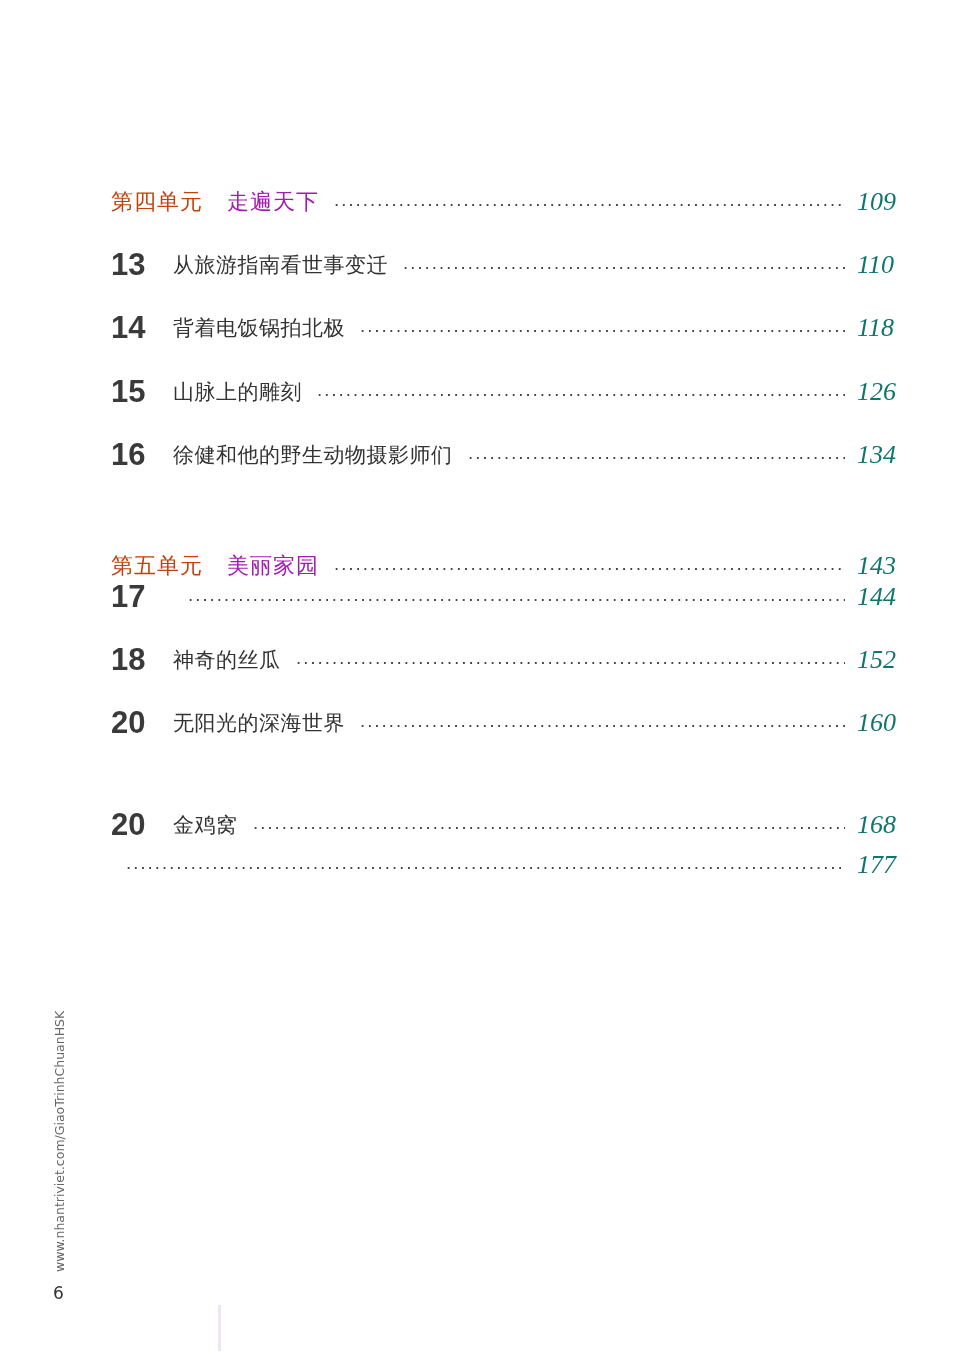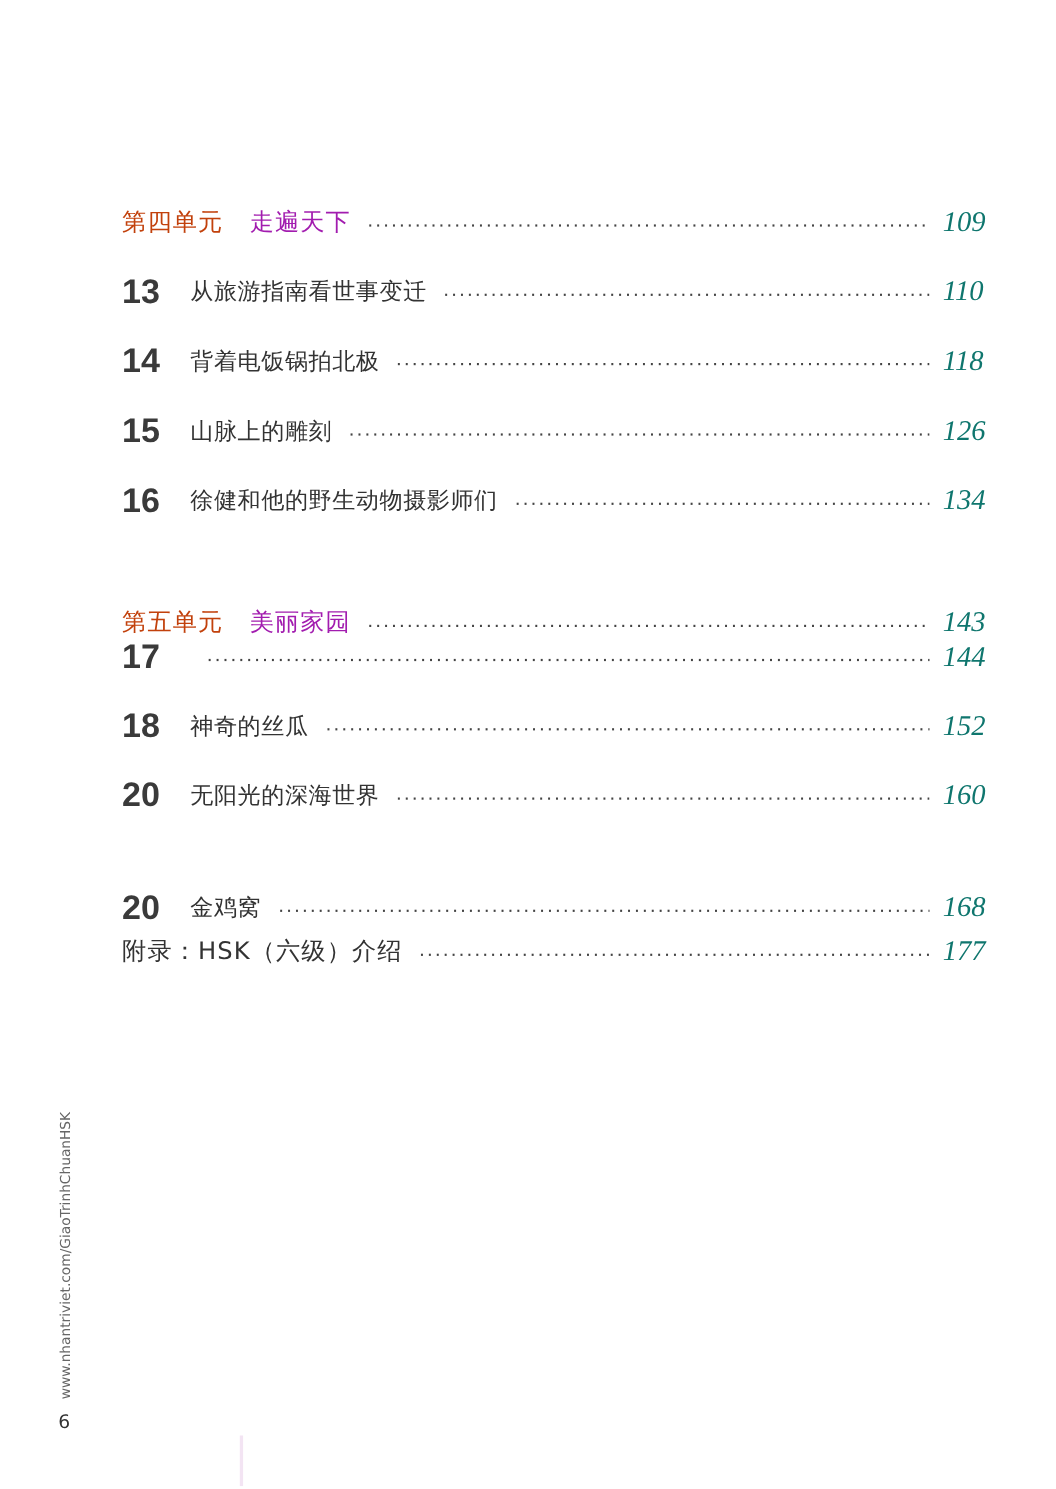--- a/index.html
+++ b/index.html
@@ -113,21 +113,20 @@
   </div>
 
   <div class="row" style="top:767px;margin-top:38px;">
     <span class="num">20</span>
     <span class="title">金鸡窝</span>
     <span class="dots"></span>
     <span class="page">168</span>
   </div>
 
   <div class="row" style="top:845px;">
-    <span class="appendix">附录：HSK（六级）介绍</span>
     <span class="dots"></span>
     <span class="page">177</span>
   </div>
 
 </div>
 
 <div class="side-url">www.nhantriviet.com/GiaoTrinhChuanHSK</div>
 <div class="page-number">6</div>
 <div class="pink-mark"></div>
 

